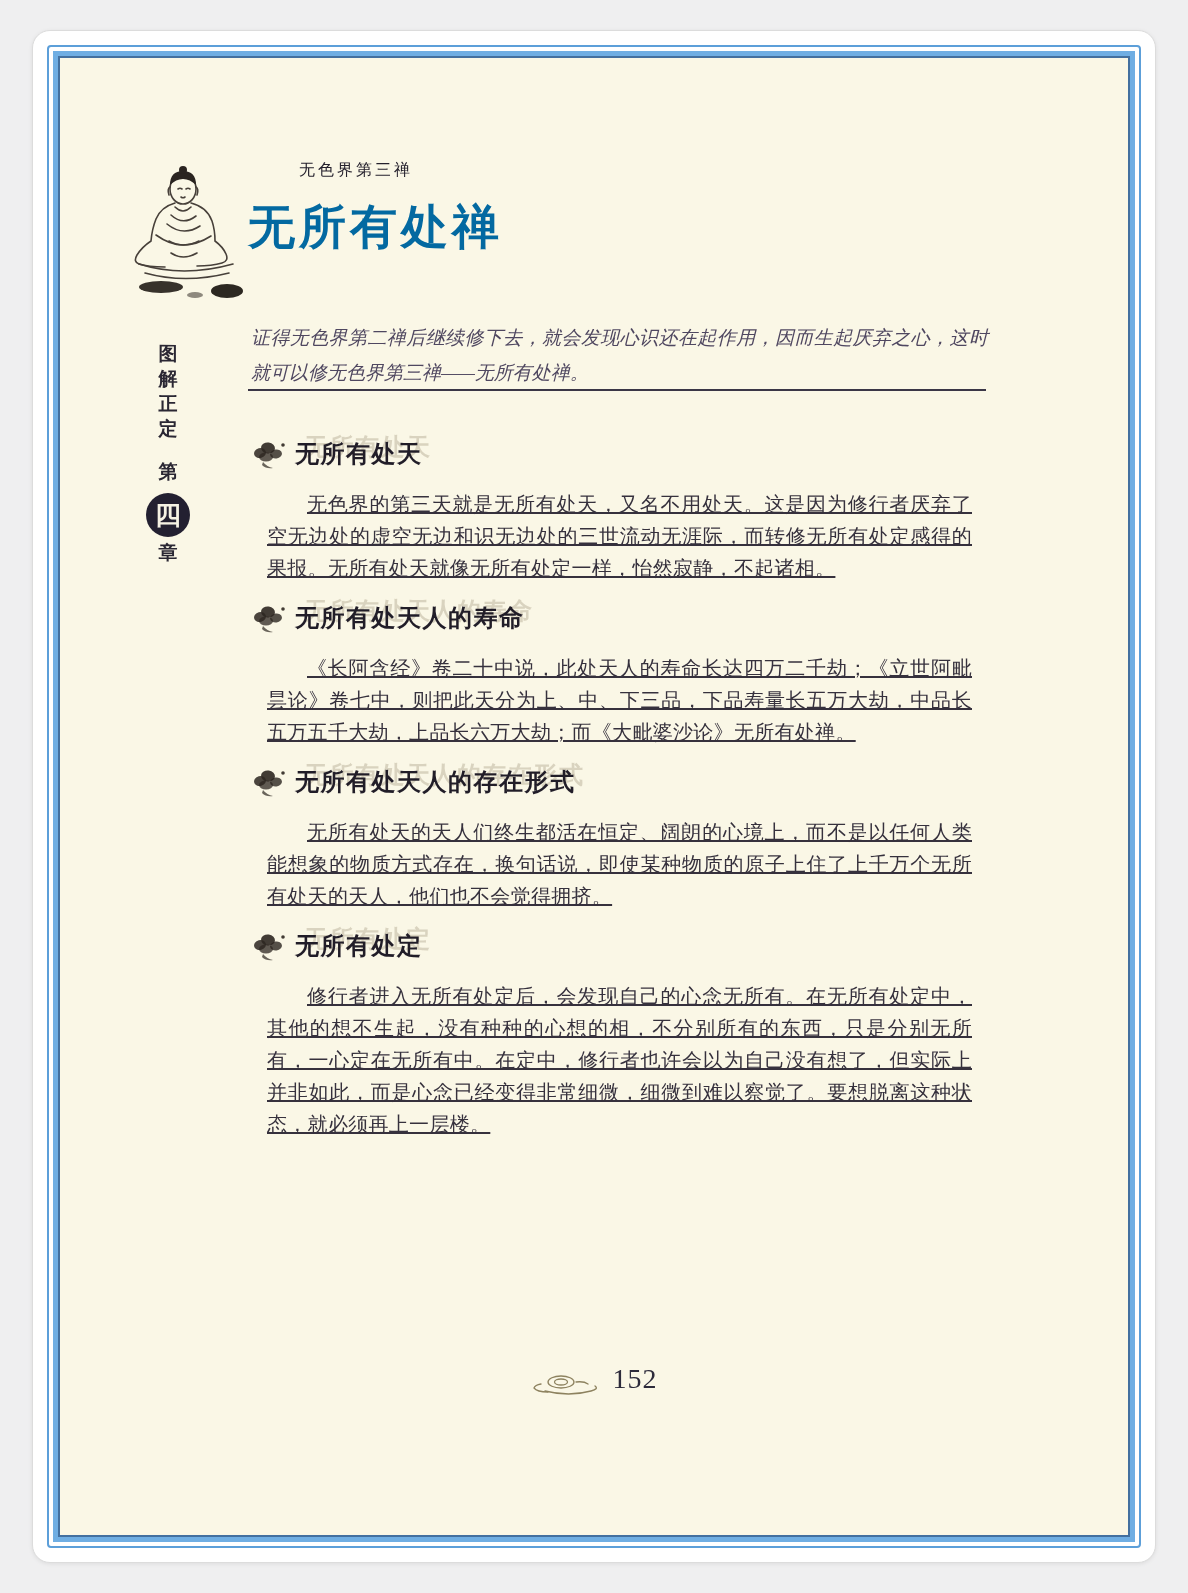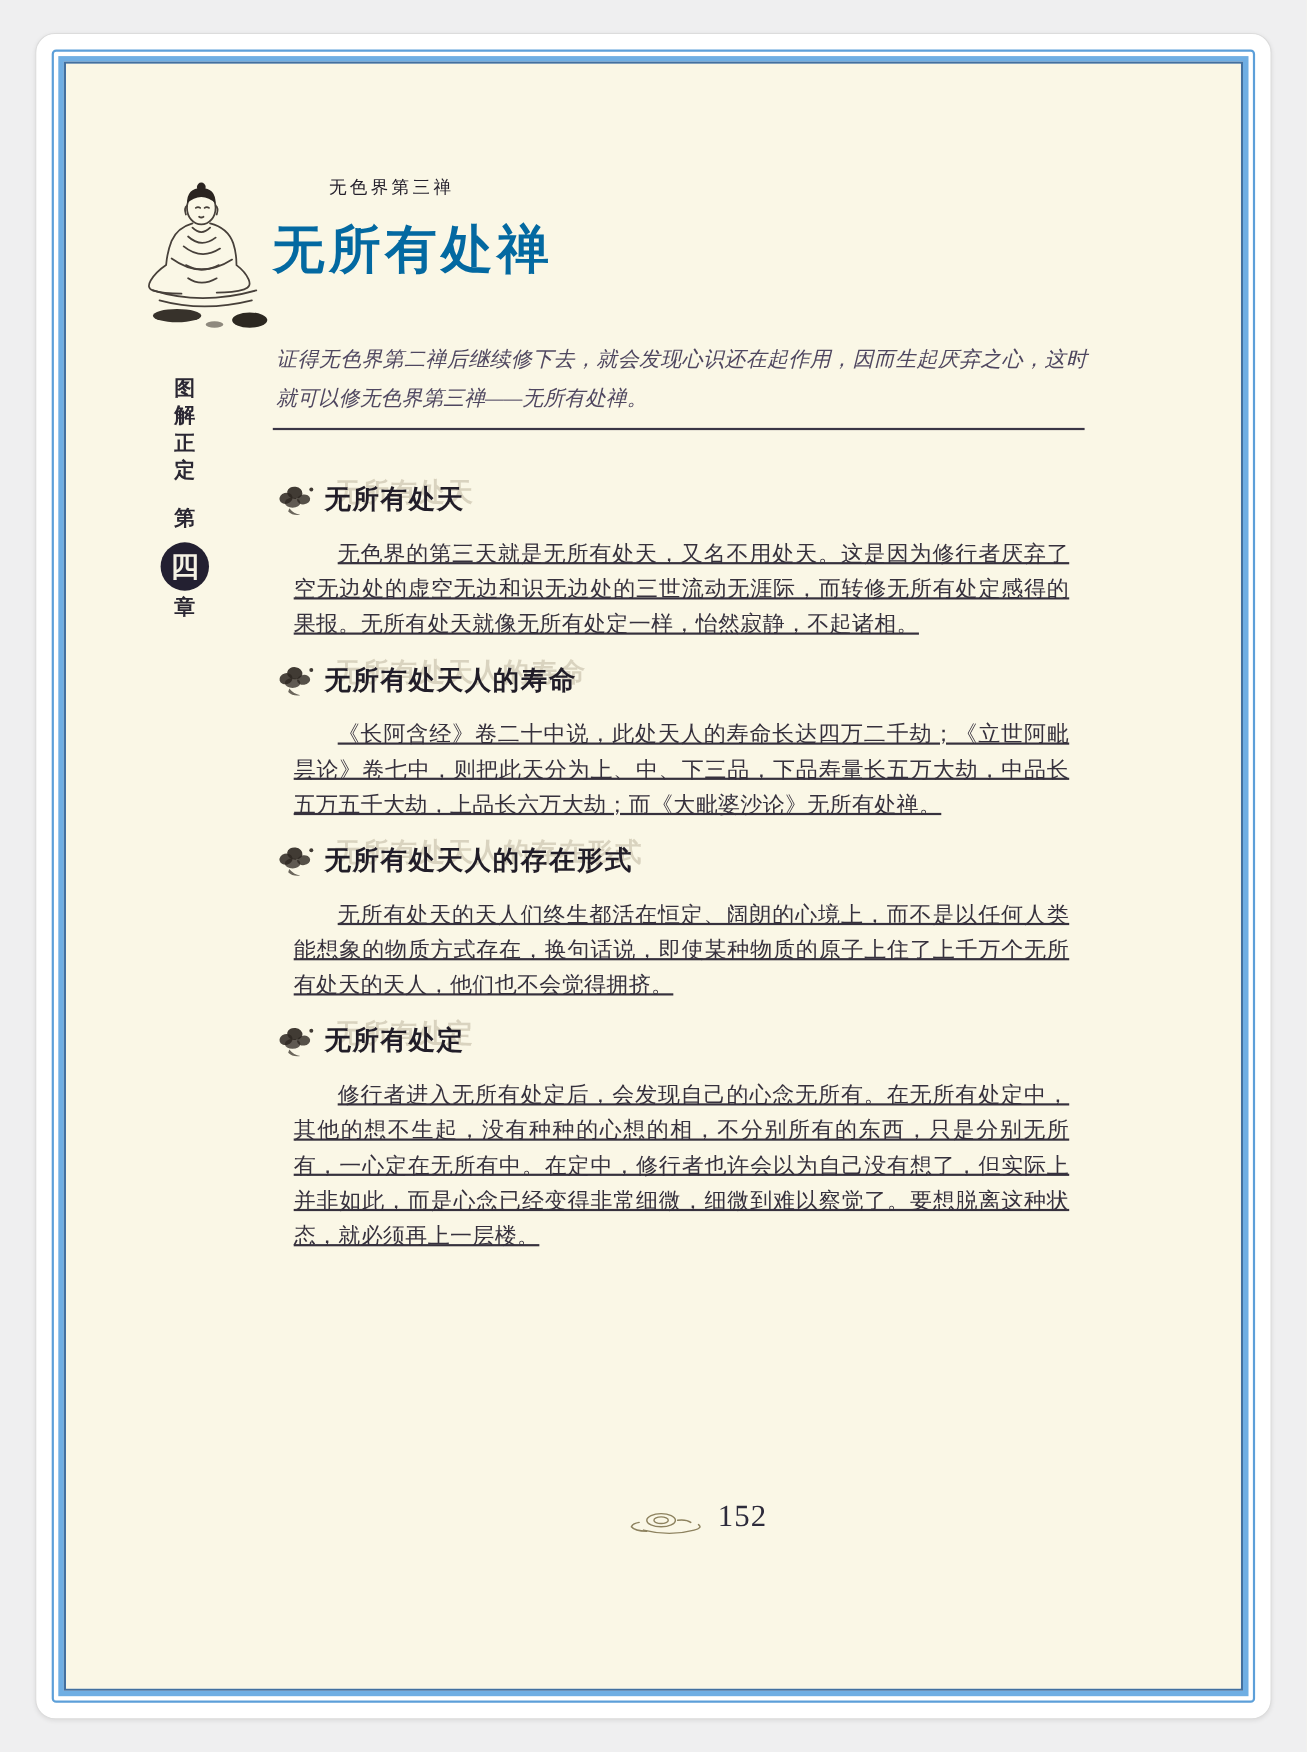--- a/index.html
+++ b/index.html
@@ -26,21 +26,21 @@
   .subtitle{
     position:absolute;left:191px;top:102px;
     font-family:"Liberation Sans", sans-serif;
     font-weight:normal;font-size:16px;letter-spacing:3px;color:#24202c;margin-left:48px;
   }
   .main-title{
     position:absolute;left:188px;top:138px;
     font-weight:900;font-size:47px;letter-spacing:4px;color:#0369a1;
   }
   .intro{
-    position:absolute;left:191px;top:252px;width:737px;
+    position:absolute;left:191px;top:262px;width:737px;
     font-size:19px;line-height:35px;color:#4f4760;
     text-align:justify;font-style:italic;
   }
   .rule{position:absolute;left:188px;top:331px;width:738px;height:2px;background:#3a3646;}
 
   
   .sidebar{
     position:absolute;left:86px;top:286px;width:44px;
     display:flex;flex-direction:column;align-items:center;
     color:#2a2733;
@@ -68,21 +68,21 @@
   .h-main{position:relative;z-index:1;}
   .content p{
     margin:16px;font-size:20px;line-height:32px;text-align:justify;text-indent:2em;
     letter-spacing:0.3px;
     text-decoration:underline;
   }
 
   
   .footer{
     position:absolute;left:0;top:1303px;width:100%;
-    display:flex;align-items:center;justify-content:center;gap:8px;padding-left:40px;
+    display:flex;align-items:center;justify-content:center;gap:8px;
   }
   .cloud{width:74px;height:26px;margin-top:10px;}
   .page-num{font-size:28px;color:#2d2b3b;letter-spacing:1px;}
 </style>
 </head>
 <body>
 
 <div class="card">
   <div class="frame1">
     <div class="frame2">

